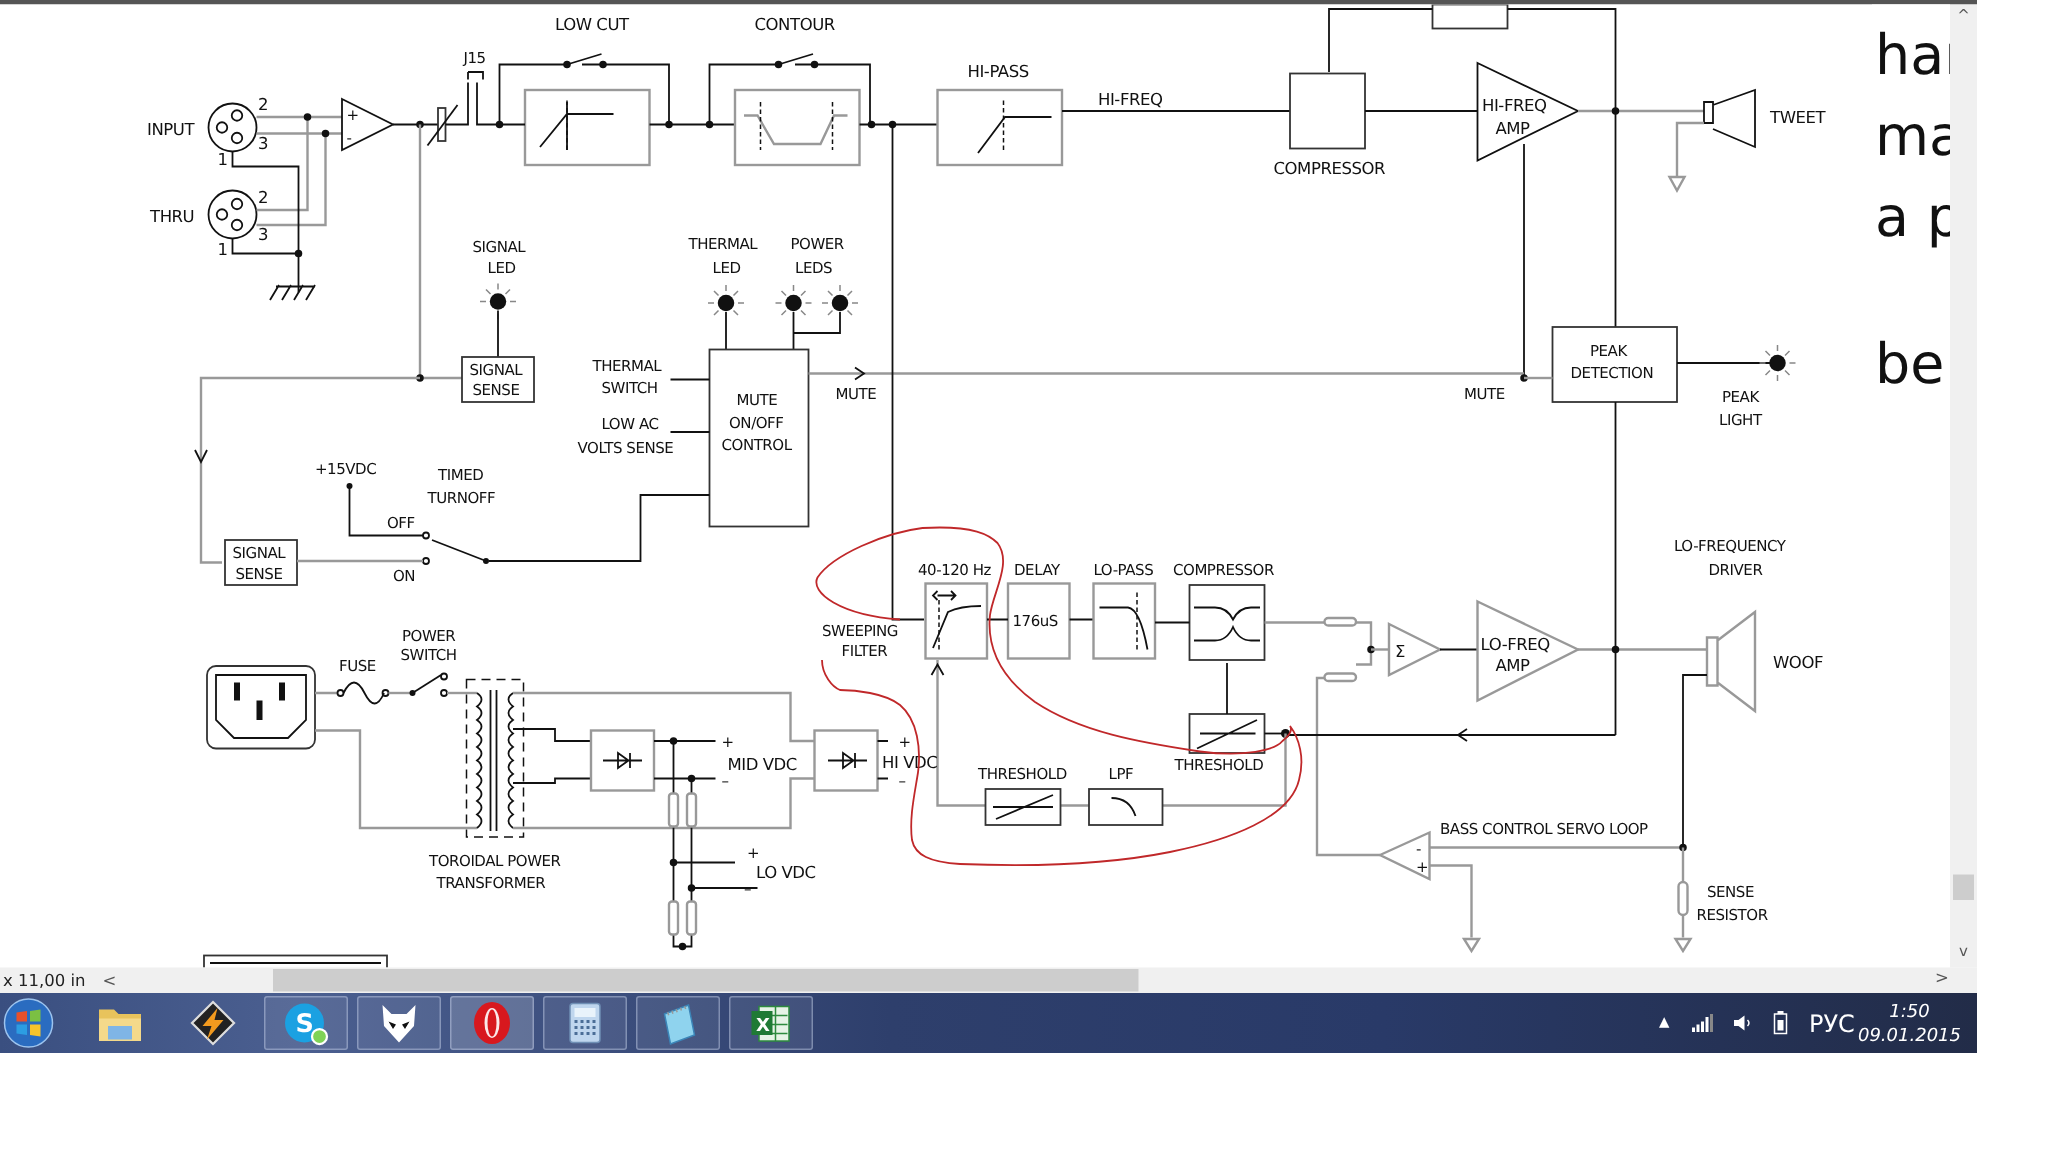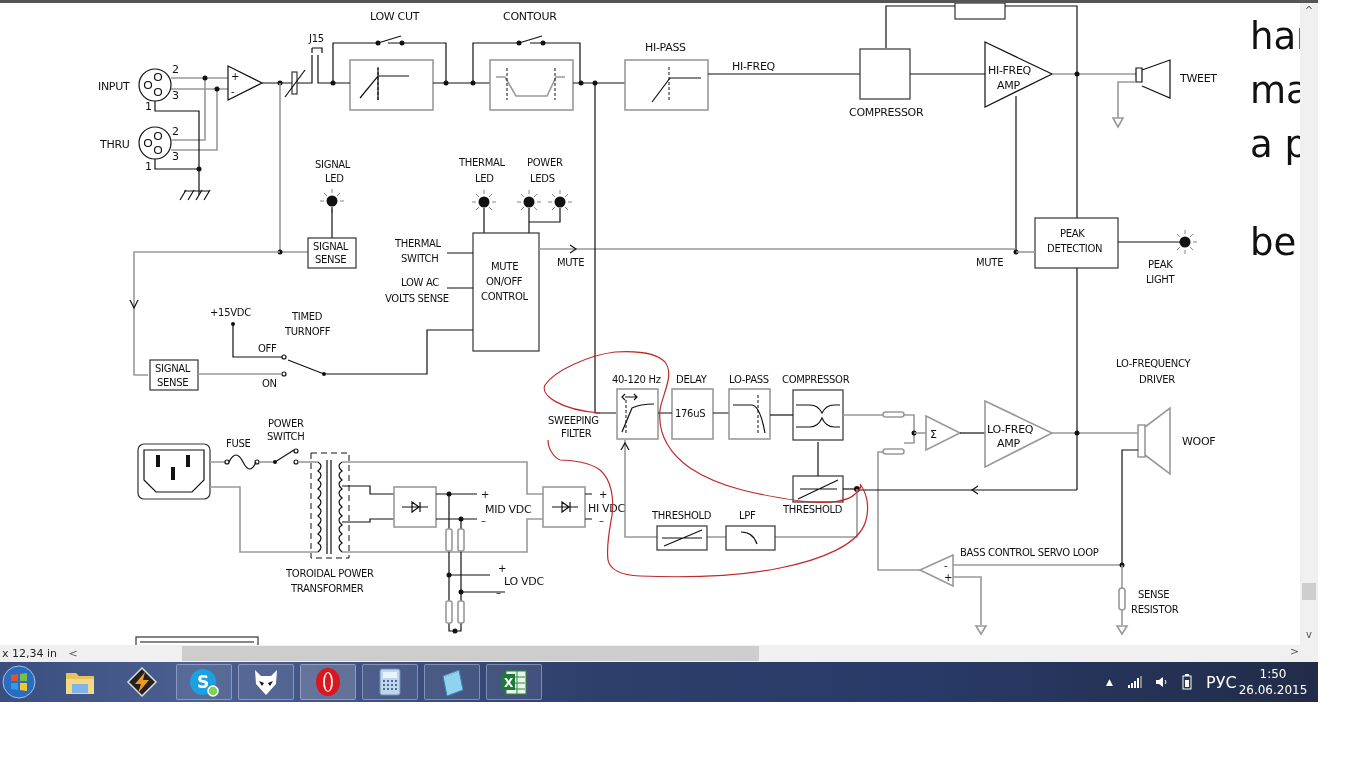--- a/index.html
+++ b/index.html
@@ -21,21 +21,21 @@
   #vscroll .thumb{position:absolute;left:2px;top:580px;width:14px;height:17px;background:#cdcdcd;}
   #hbar{position:absolute;left:0;top:645px;width:1318px;height:17px;background:#f0f0f0;}
   #hbar .status{position:absolute;left:0;top:0;width:60px;height:17px;font-size:11px;line-height:17px;color:#222;padding-left:2px;}
   #hbar .larrow{position:absolute;left:66px;top:0;width:14px;height:17px;font-size:11px;line-height:17px;color:#555;text-align:center;}
   #hbar .thumb{position:absolute;left:182px;top:1px;width:577px;height:15px;background:#cdcdcd;}
   #hbar .rarrow{position:absolute;left:1290px;top:-2px;width:14px;height:17px;font-size:11px;line-height:17px;color:#555;}
   #taskbar{position:absolute;left:0;top:662px;width:1318px;height:40px;background:linear-gradient(90deg,#3a4f80 0%,#4b5f90 15%,#2e3f6c 45%,#293a68 70%,#222c48 100%);}
   .tb-item{position:absolute;top:2px;width:56px;height:36px;display:flex;align-items:center;justify-content:center;box-sizing:border-box;}
   .tb-item.boxed{border:1px solid rgba(200,210,235,0.45);background:rgba(255,255,255,0.08);border-radius:2px;}
   .tray{position:absolute;top:0;height:40px;color:#fff;font-size:16px;display:flex;align-items:center;}
-  #clock{position:absolute;left:1238px;top:4px;width:70px;text-align:center;color:#fff;font-size:12px;line-height:16px;}
+  #clock{position:absolute;left:1238px;top:4px;width:70px;text-align:center;color:#fff;font-size:12px;line-height:16px;font-style:italic;}
   #below{position:absolute;left:0;top:702px;width:1366px;height:66px;background:#fff;}
 </style>
 </head>
 <body>
 
 <div id="topline"></div>
 
 <div id="canvas">
 <svg width="1300" height="648" viewBox="0 0 1300 648" xmlns="http://www.w3.org/2000/svg">
 
@@ -341,21 +341,21 @@
   <div style="top:218px">be</div>
 </div>
 
 <div id="vscroll">
   <div class="arrow" style="top:0">^</div>
   <div class="thumb"></div>
   <div class="arrow" style="top:624px">v</div>
 </div>
 
 <div id="hbar">
-  <div class="status">x 12,34 in</div>
+  <div class="status">x 11,00 in</div>
   <div class="larrow">&lt;</div>
   <div class="thumb"></div>
   <div class="rarrow">&gt;</div>
 </div>
 
 <div id="taskbar">
   <div class="tb-item" style="left:-6px;width:50px">
     <svg width="34" height="34">
       <circle cx="17" cy="17" r="16" fill="#2a6cc0" stroke="#9cc3ee" stroke-width="1"></circle>
       <path d="M9 10 L16 9 V16 H9 Z" fill="#e8502a"></path>
@@ -438,17 +438,17 @@
   <div class="tray" style="left:1182px">
     <svg width="10" height="16">
         <rect x="1" y="2" width="8" height="13" fill="none" stroke="#fff"></rect>
         <rect x="3" y="0" width="4" height="2" fill="#fff"></rect>
         <rect x="3" y="6" width="4" height="7" fill="#fff"></rect>
       </svg>
   </div>
   <div class="tray" style="left:1206px">РУС</div>
   <div id="clock">
     <div>1:50</div>
-    <div>26.06.2015</div>
+    <div>09.01.2015</div>
   </div>
 </div>
 
 <div id="below"></div>
 
 </body></html>

